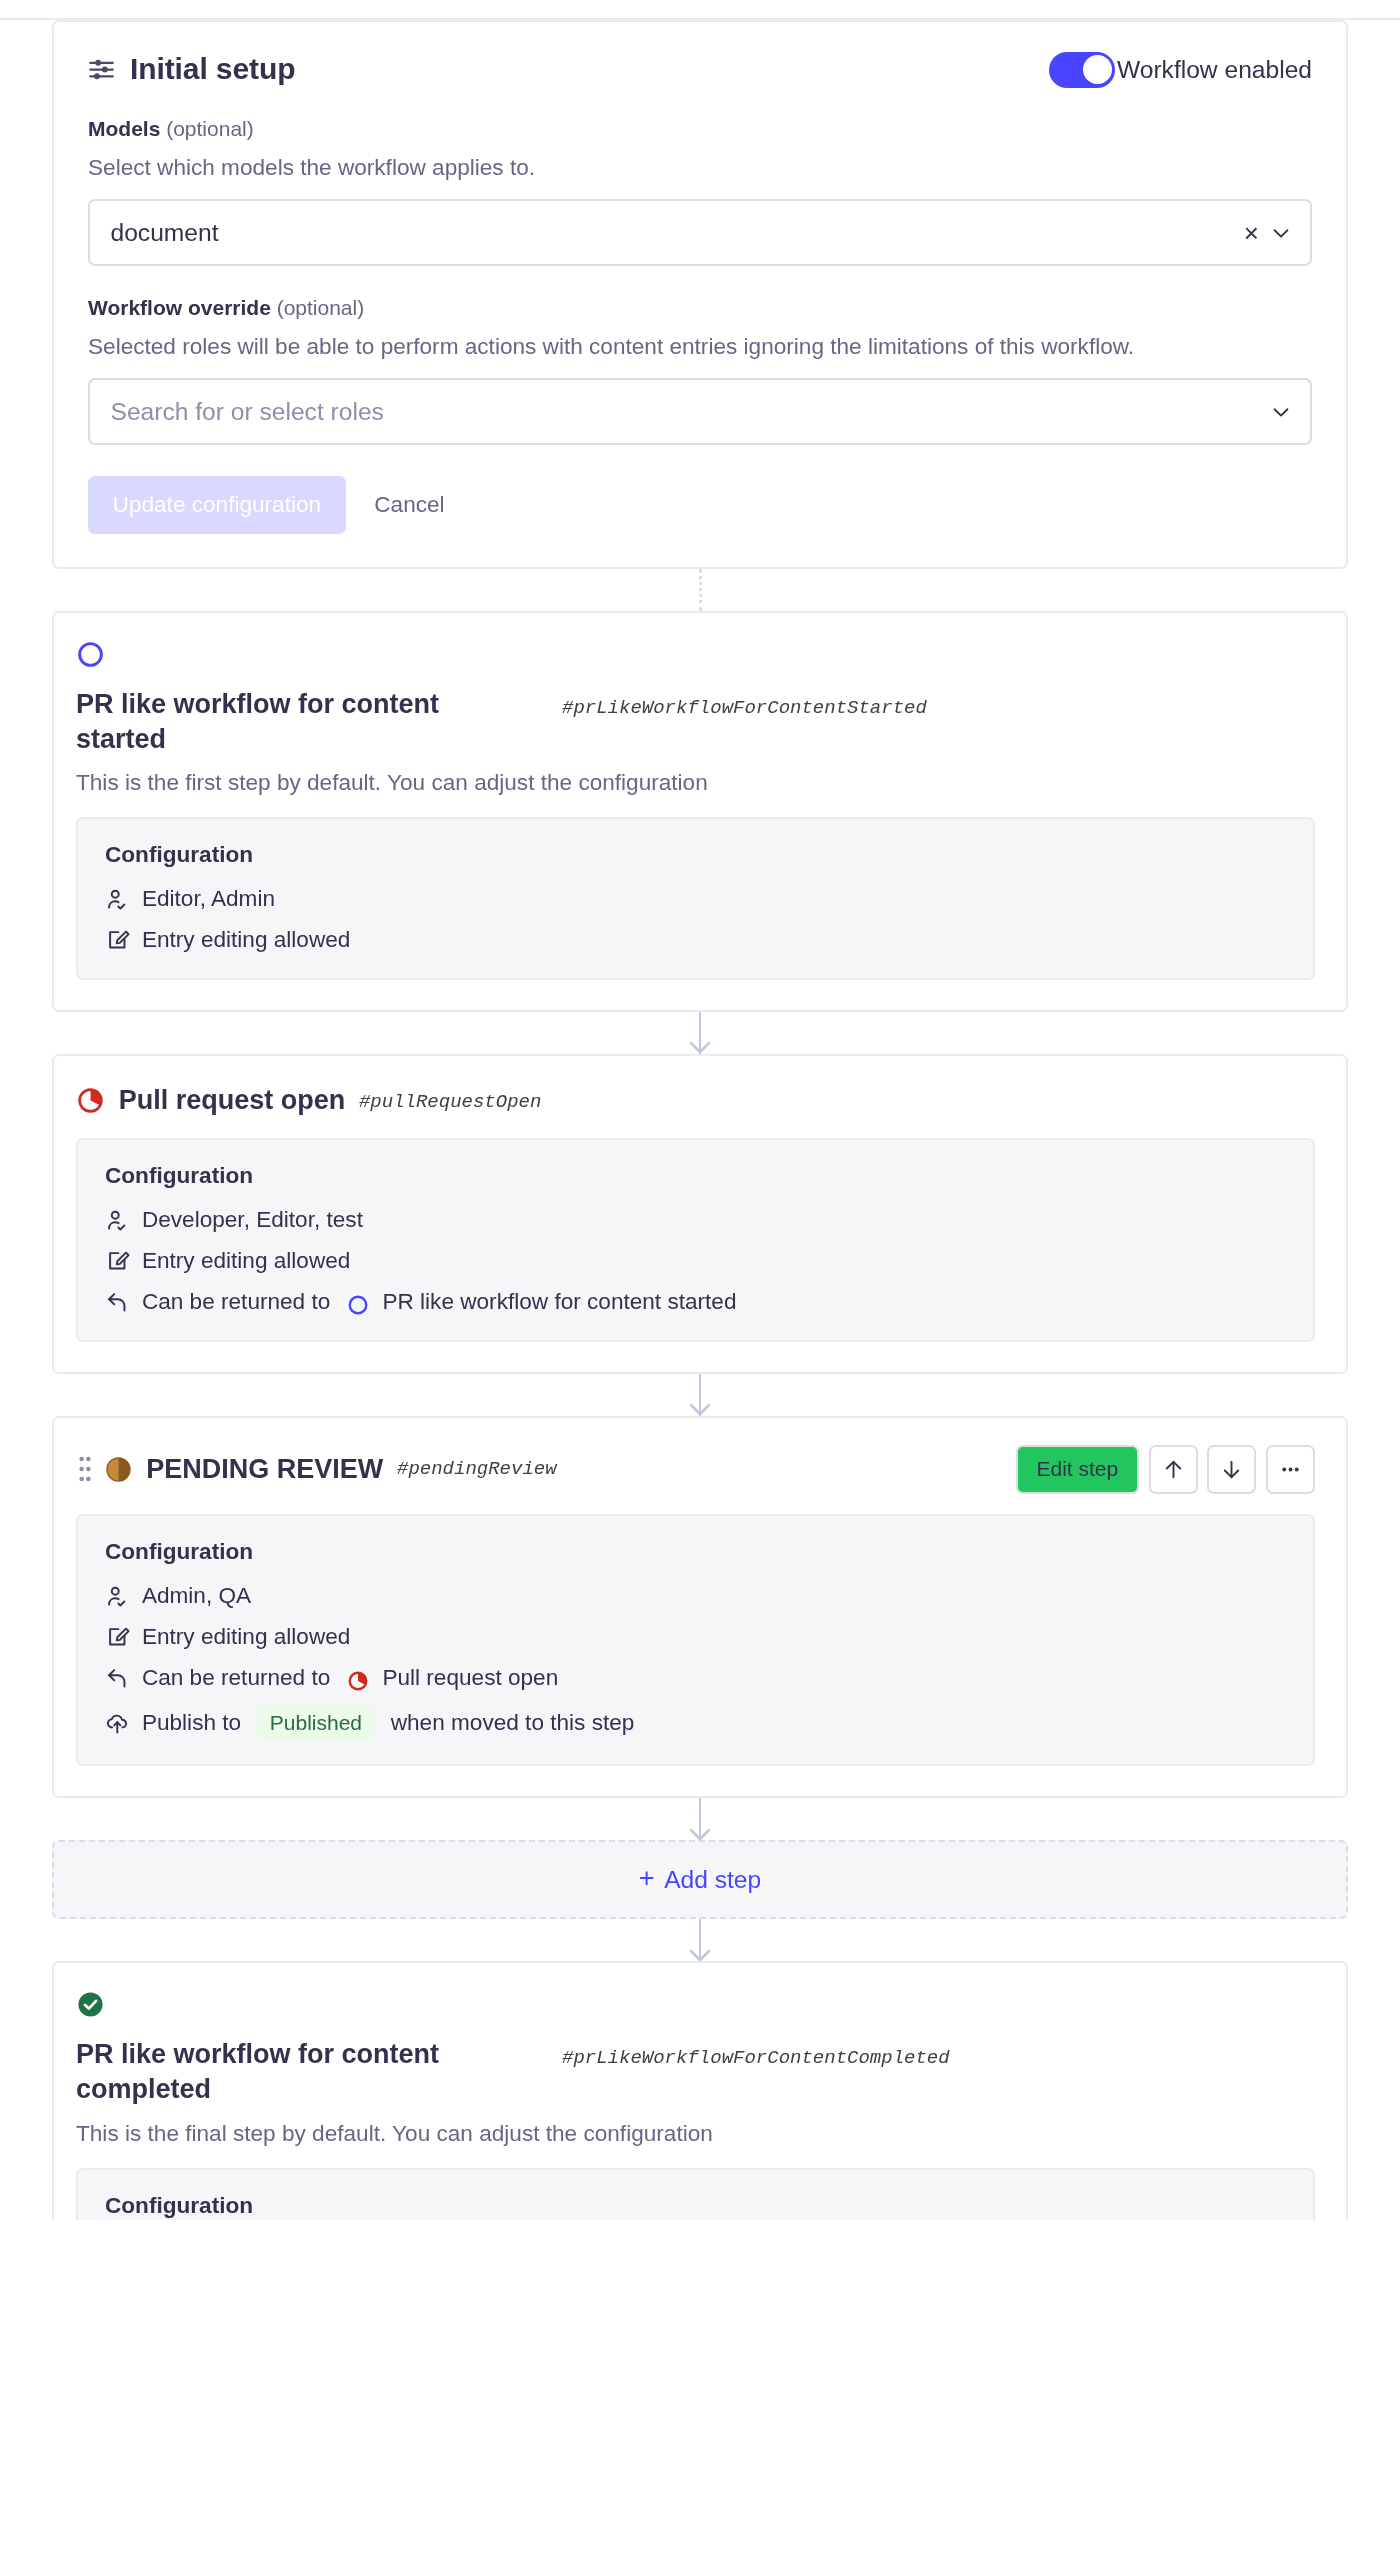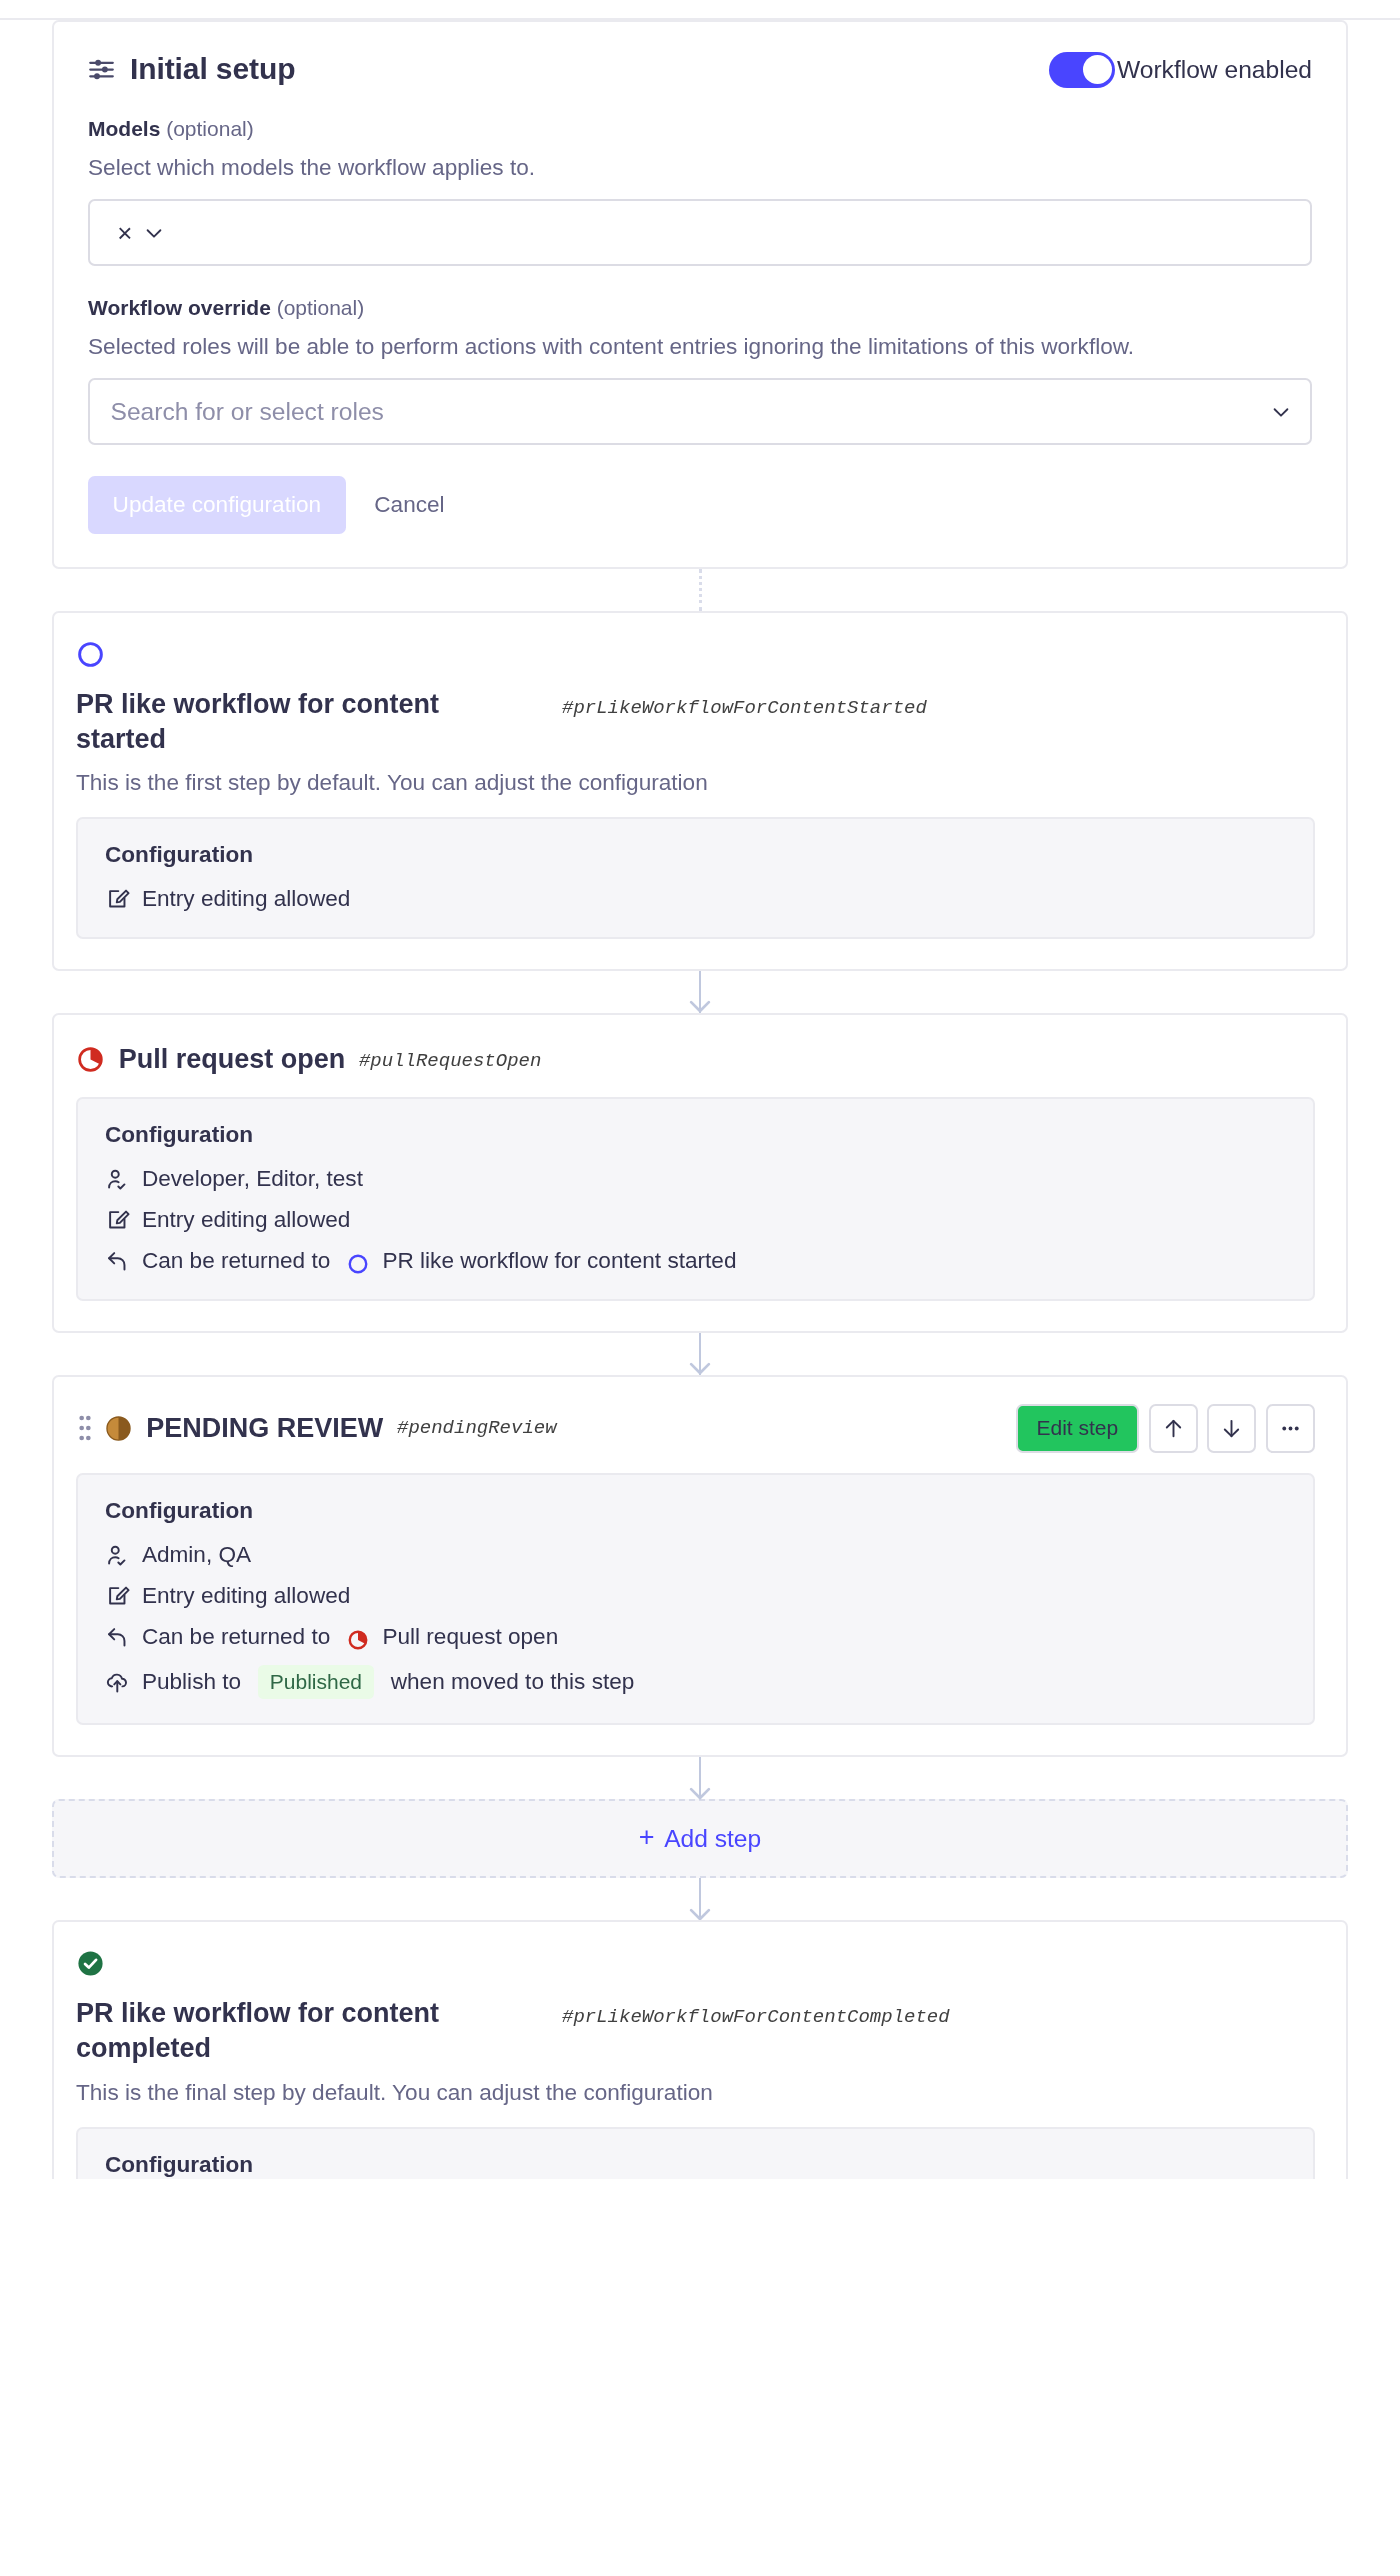--- a/index.html
+++ b/index.html
@@ -358,20 +358,21 @@
         </div>
         <span class="toggle-label">Workflow enabled</span>
       </div>
     </div>
 
     <div class="field-label">
       <span>Models</span><span class="optional"> (optional)</span>
     </div>
     <div class="field-hint">Select which models the workflow applies to.</div>
     <div class="select-box">
+      <span class="select-value">document</span>
       <span class="select-clear">×</span>
       <span class="caret">
         <svg viewBox="0 0 24 24" width="22" height="22" fill="none" stroke="#32324d" stroke-width="2" stroke-linecap="round" stroke-linejoin="round">
             <polyline points="5,9 12,16 19,9"></polyline>
           </svg>
       </span>
     </div>
 
     <div class="gap-36"></div>
 
@@ -407,20 +408,30 @@
       </span>
     </div>
     <div class="step-title-row">
       <span class="step-title">PR like workflow for content started</span>
       <span class="step-code">#prLikeWorkflowForContentStarted</span>
     </div>
     <div class="step-sub">This is the first step by default. You can adjust the configuration</div>
 
     <div class="config-box">
       <div class="config-title">Configuration</div>
+      <div class="config-row">
+        <span class="row-icon">
+          <svg viewBox="0 0 24 24" width="24.6" height="24.6" fill="none" stroke="#32324d" stroke-width="1.9" stroke-linecap="round" stroke-linejoin="round">
+            <circle cx="10" cy="7" r="3.4"></circle>
+              <path d="M4 20c0-3.6 2.7-6 6-6 1.3 0 2.4.3 3.3.9"></path>
+              <polyline points="13,19 15,21 19,17"></polyline>
+          </svg>
+        </span>
+        <span>Editor, Admin</span>
+      </div>
       <div class="config-row">
         <span class="row-icon">
           <svg viewBox="0 0 24 24" width="24.6" height="24.6" fill="none" stroke="#32324d" stroke-width="1.9" stroke-linecap="round" stroke-linejoin="round">
             <path d="M13 4H5v15h14v-8"></path>
               <path d="M20.5 3.5 12 12l-.5 3 3-.5 8.5-8.5z"></path>
           </svg>
         </span>
         <span>Entry editing allowed</span>
       </div>
     </div>

